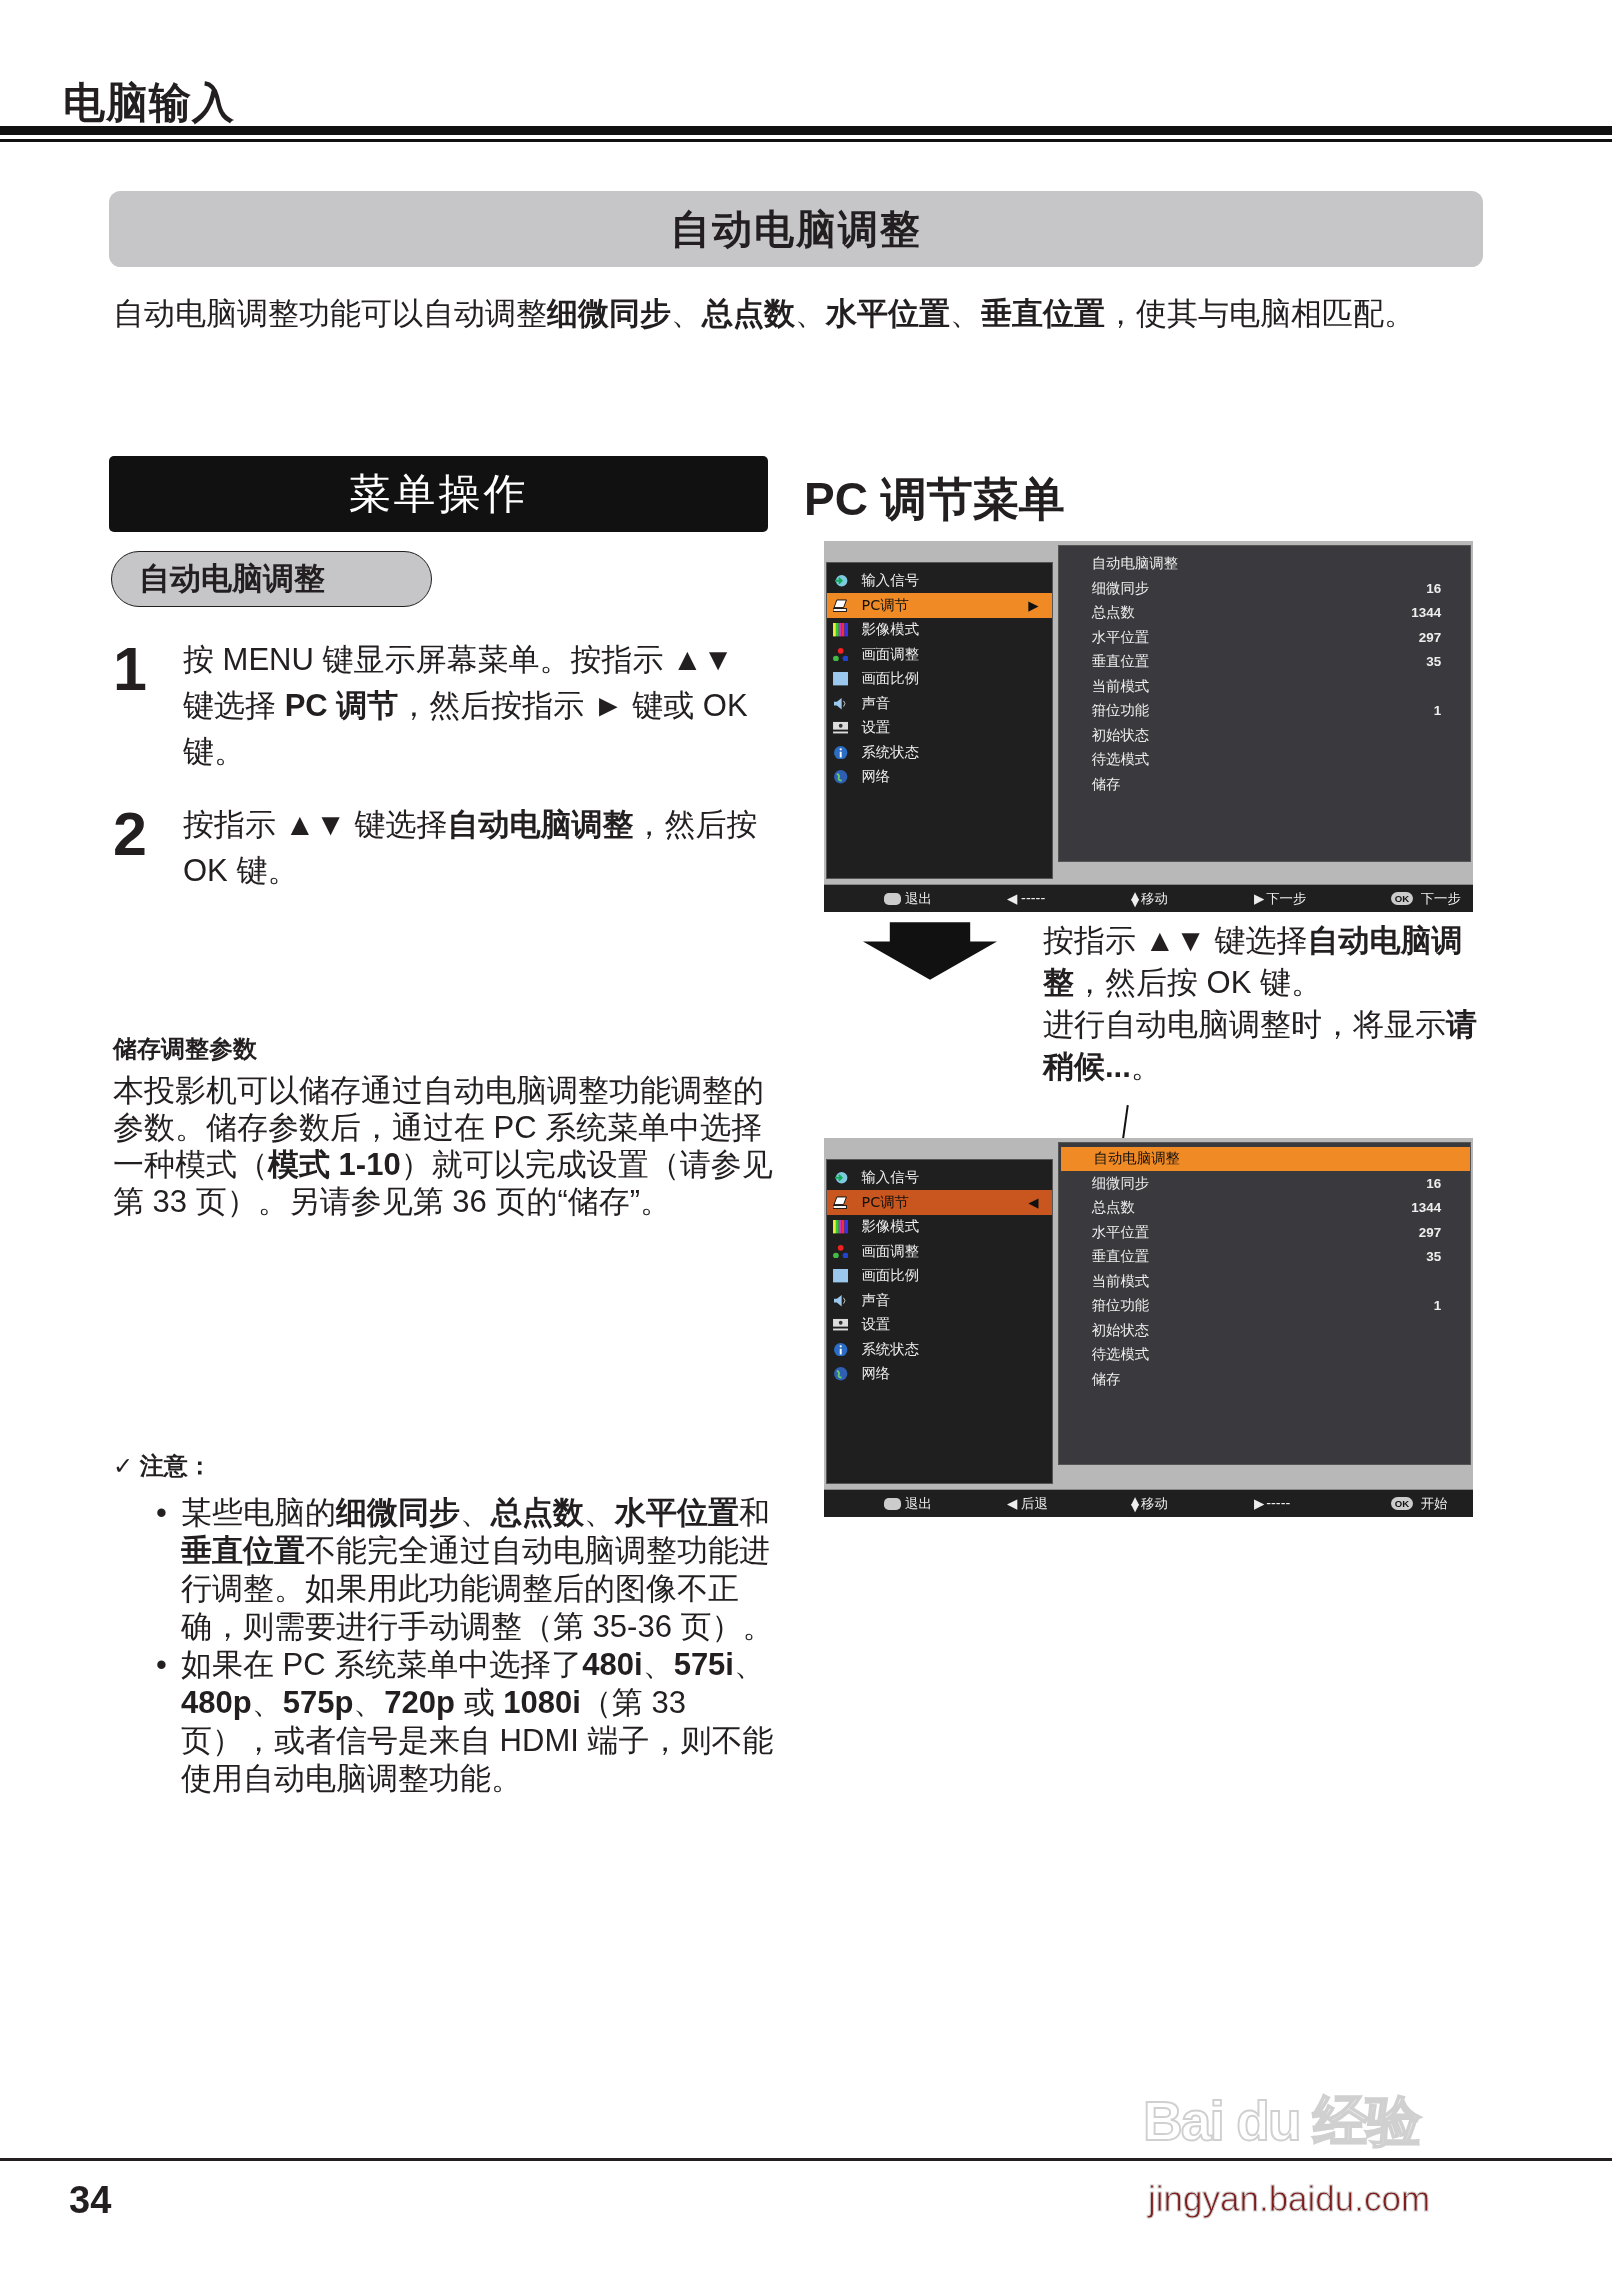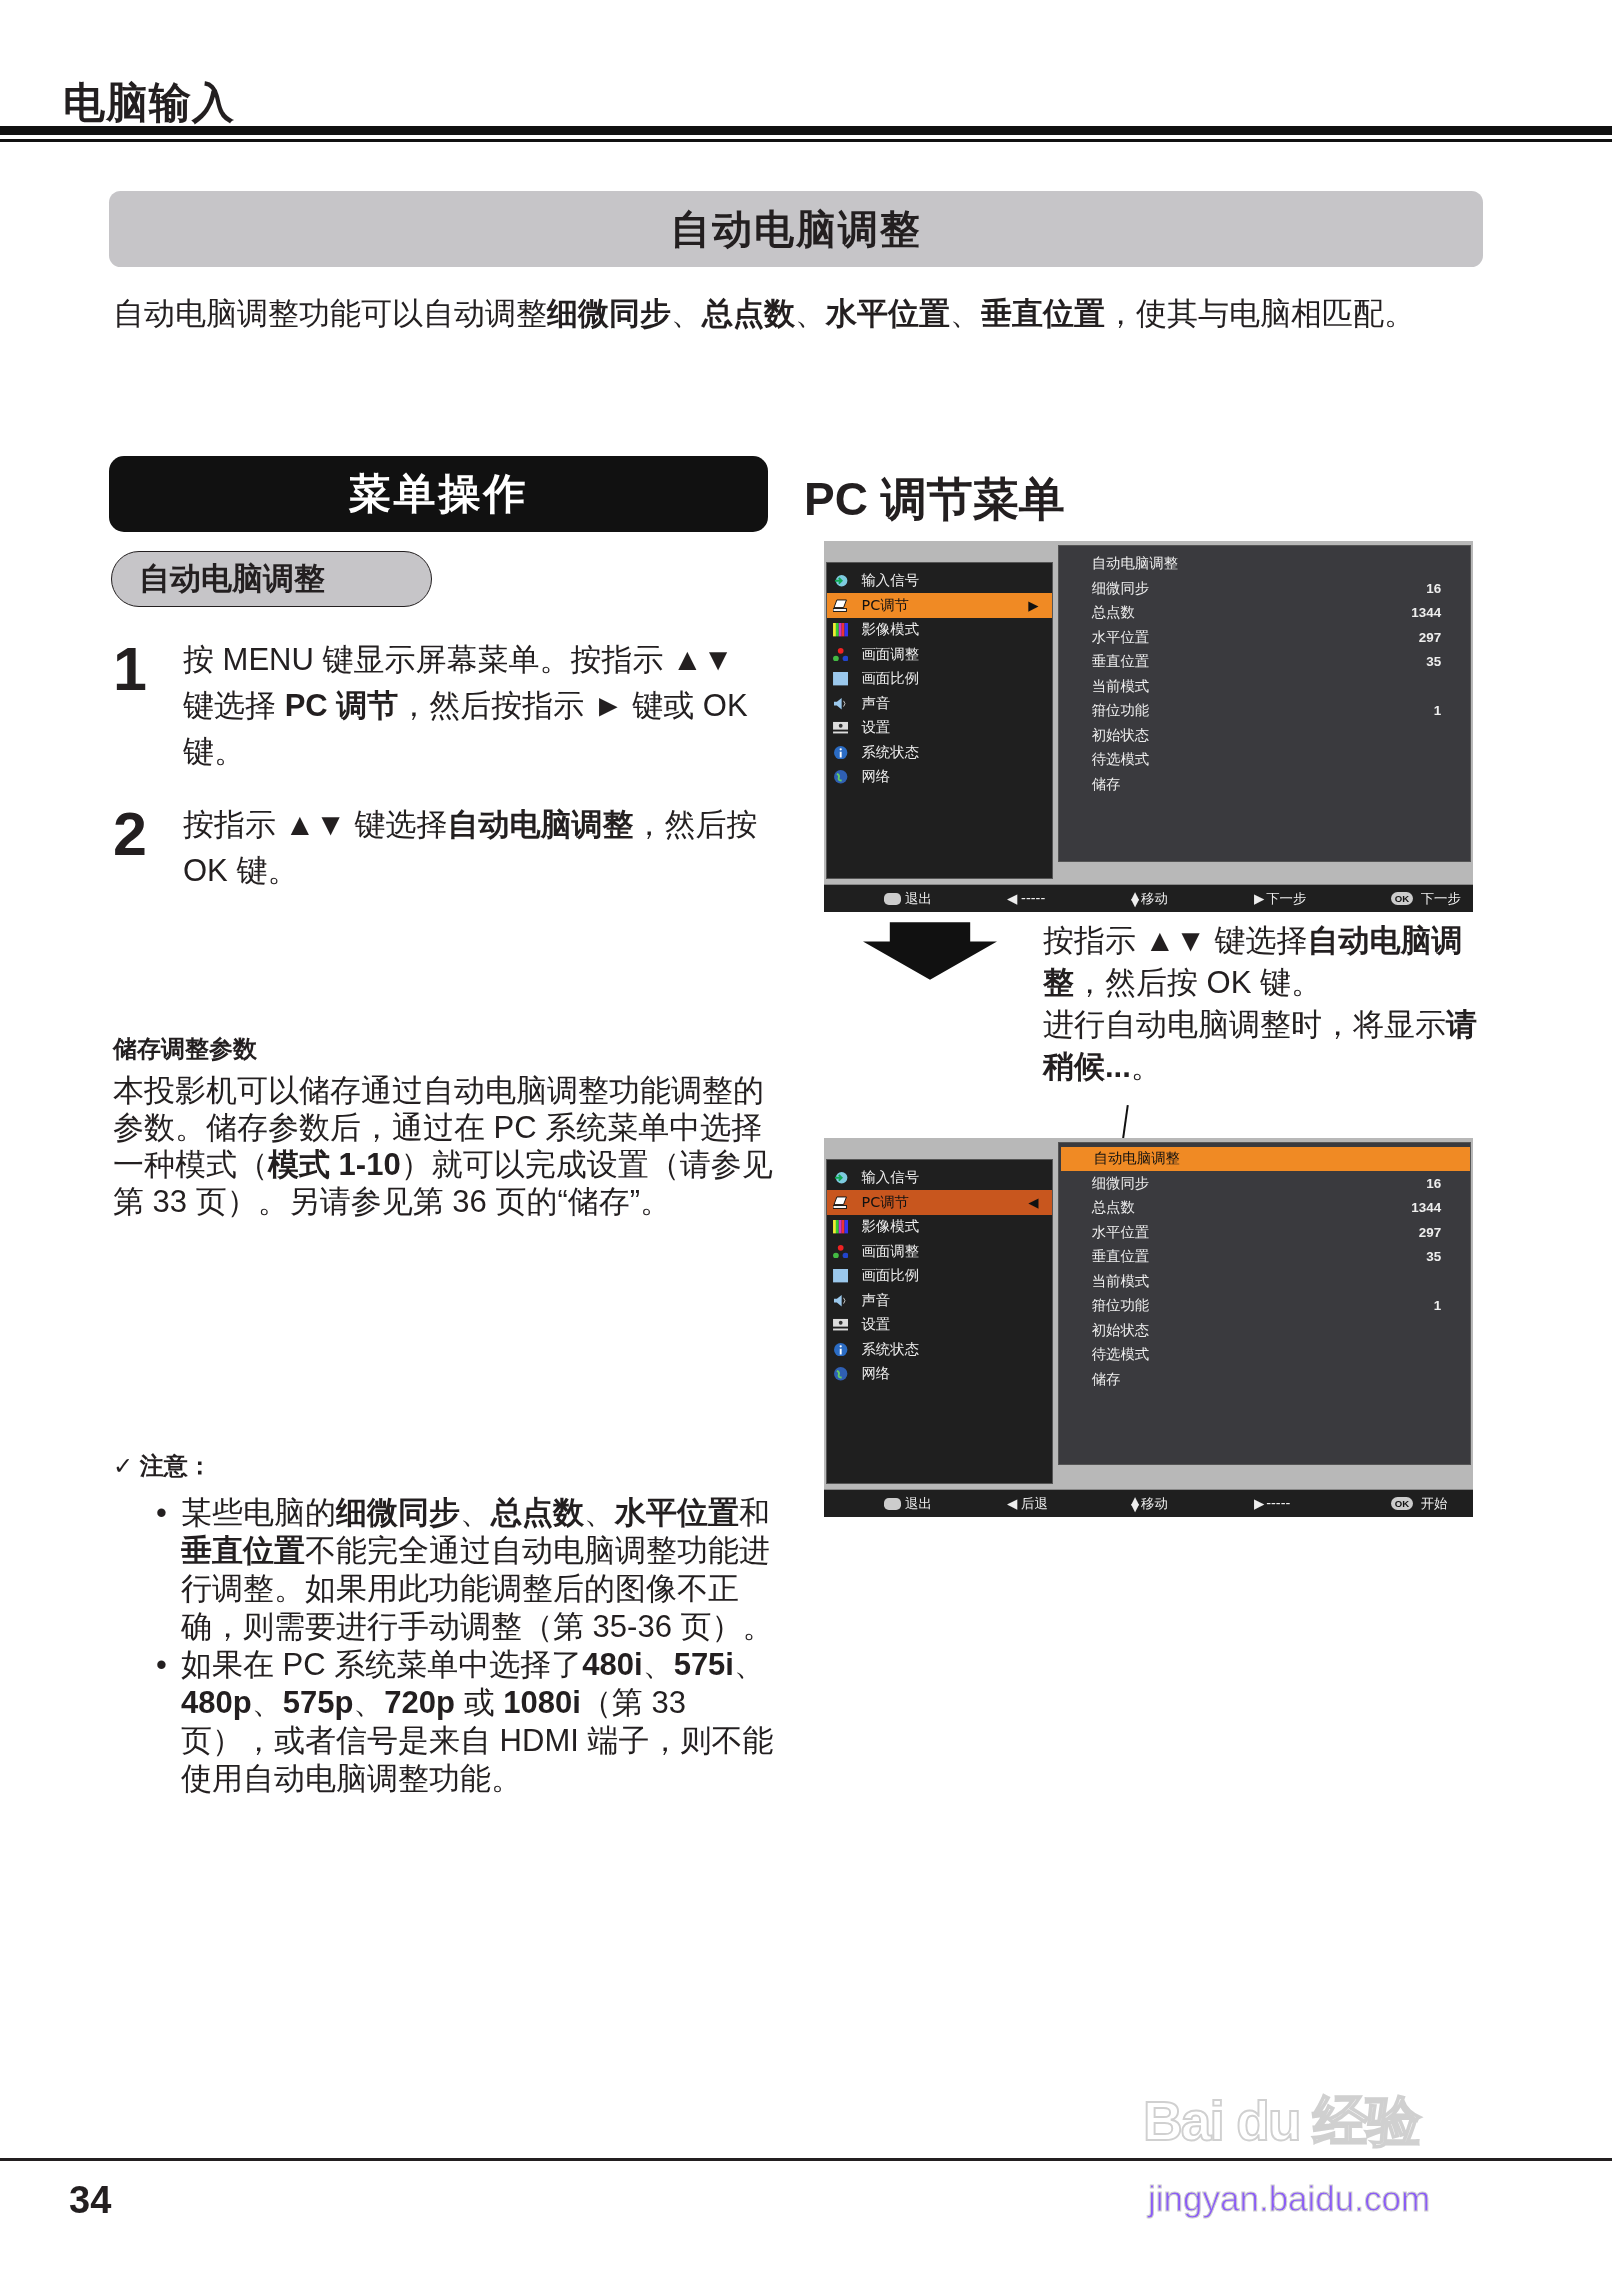--- a/index.html
+++ b/index.html
@@ -12,22 +12,22 @@
   .page-header { left:63px; top:75px; font-size:42px; font-weight:bold; letter-spacing:1px; }
   .rule-thick { left:0; top:126px; width:1612px; height:8.6px; background:#111; }
   .rule-thin  { left:0; top:139px; width:1612px; height:2.9px; background:#111; }
 
   .title-bar { left:109px; top:191px; width:1374px; height:76px; background:#c6c5c8;
                border-radius:11.5px; display:flex; align-items:center; justify-content:center;
                font-size:40px; font-weight:bold; letter-spacing:1.9px; }
 
   .intro { left:113px; top:291px; width:1364px; font-size:31px; line-height:46px; }
 
-  .ops-bar { left:109px; top:456px; width:659px; height:76px; background:#111; border-radius:15px;
-             color:#fff; font-size:42px; font-weight:bold; display:flex; align-items:center; justify-content:center; letter-spacing:2.9px; }
+  .ops-bar { left:109px; top:456px; width:659px; height:76px; background:#111; border-radius:5px;
+             color:#fff; font-size:42px; font-weight:normal; display:flex; align-items:center; justify-content:center; letter-spacing:2.9px; }
   .pill { left:111px; top:551px; width:321px; height:56px; background:#c6c5c8; border:1.9px solid #231f20;
           border-radius:29px; font-size:31px; font-weight:bold; display:flex; align-items:center; padding-left:27px; box-sizing:border-box; }
 
   .step-num { font-size:61px; font-weight:bold; }
   .step-text { font-size:31px; line-height:46px; width:586px; }
 
   .pc-menu-title { left:804px; top:469px; font-size:46px; font-weight:bold; }
 
   .sub-title { left:113px; top:1033px; font-size:24px; font-weight:bold; }
   .sub-body { left:113px; top:1072px; width:663px; font-size:31px; line-height:37px; }
@@ -56,21 +56,21 @@
   .osd .ri .val { font-family:"Liberation Sans",sans-serif; font-weight:bold; font-size:13.4px; }
   .osd .foot { margin-top:5.8px; height:27px; background:#1f1f1f; border-top:1px solid #888; display:flex; align-items:center; color:#eee; font-size:13.4px; }
   .osd .foot span { display:inline-flex; align-items:center; }
   .okbadge { background:#ccc; color:#111; border-radius:8.6px; font-size:9.6px; font-weight:bold; padding:1px 3.8px; margin-right:7.7px; font-family:"Liberation Sans",sans-serif; }
   .menubadge { background:#ccc; width:17.3px; height:12.5px; border-radius:4.8px; display:inline-block; margin-right:3.8px; }
 
   .footer-rule { left:0; top:2158px; width:1612px; height:2.9px; background:#231f20; }
   .page-num { left:69px; top:2179px; font-size:38px; font-weight:bold; }
   .wm { left:1143px; top:2085px; color:#e2e2e2; font-size:55px; font-weight:bold; letter-spacing:-1.9px;
         -webkit-text-stroke:1.9px #d0d0d0; color:#fff; }
-  .wm2 { left:1148px; top:2179px; font-size:35px; color:#8b5cf6; -webkit-text-stroke:1px #cfcfcf; }
+  .wm2 { left:1148px; top:2179px; font-size:35px; color:#7f1d1d; -webkit-text-stroke:1px #cfcfcf; }
 </style>
 </head>
 <body>
 
 <div class="abs page-header">电脑输入</div>
 <div class="abs rule-thick"></div>
 <div class="abs rule-thin"></div>
 
 <div class="abs title-bar">自动电脑调整</div>
 

